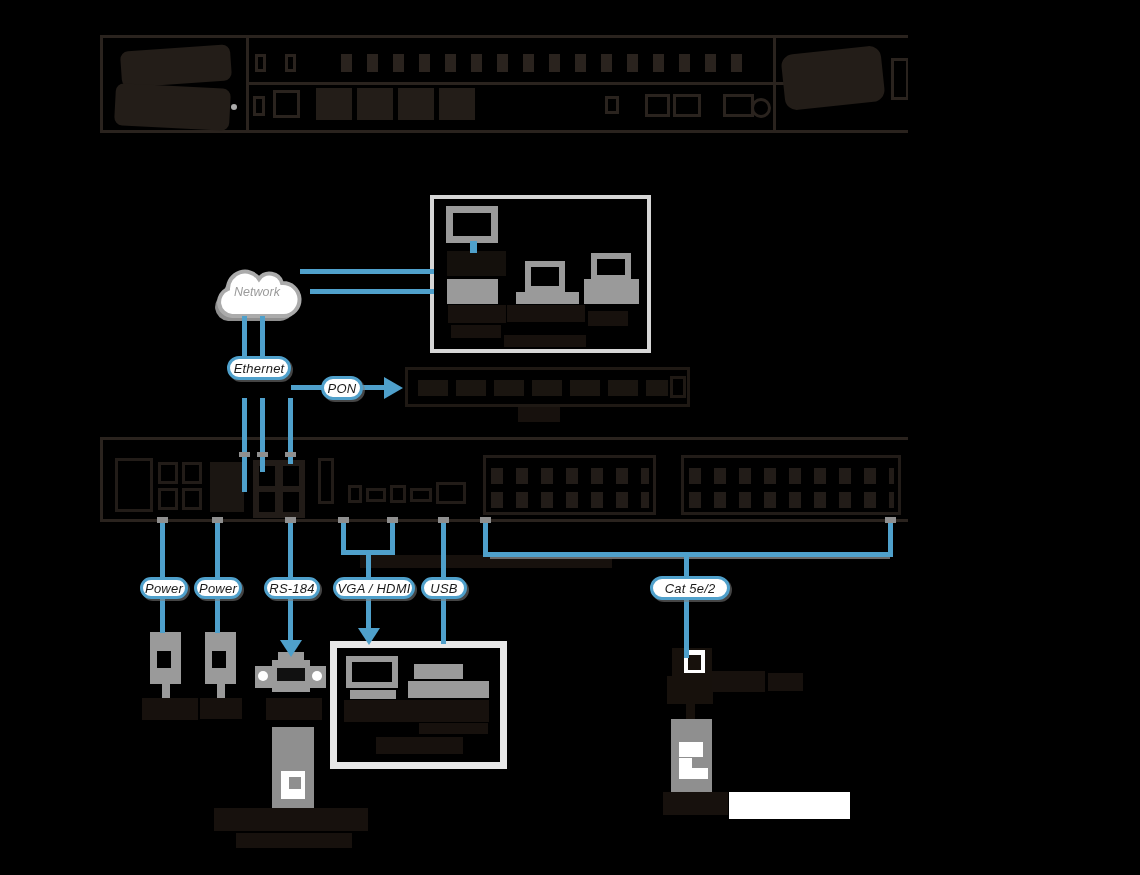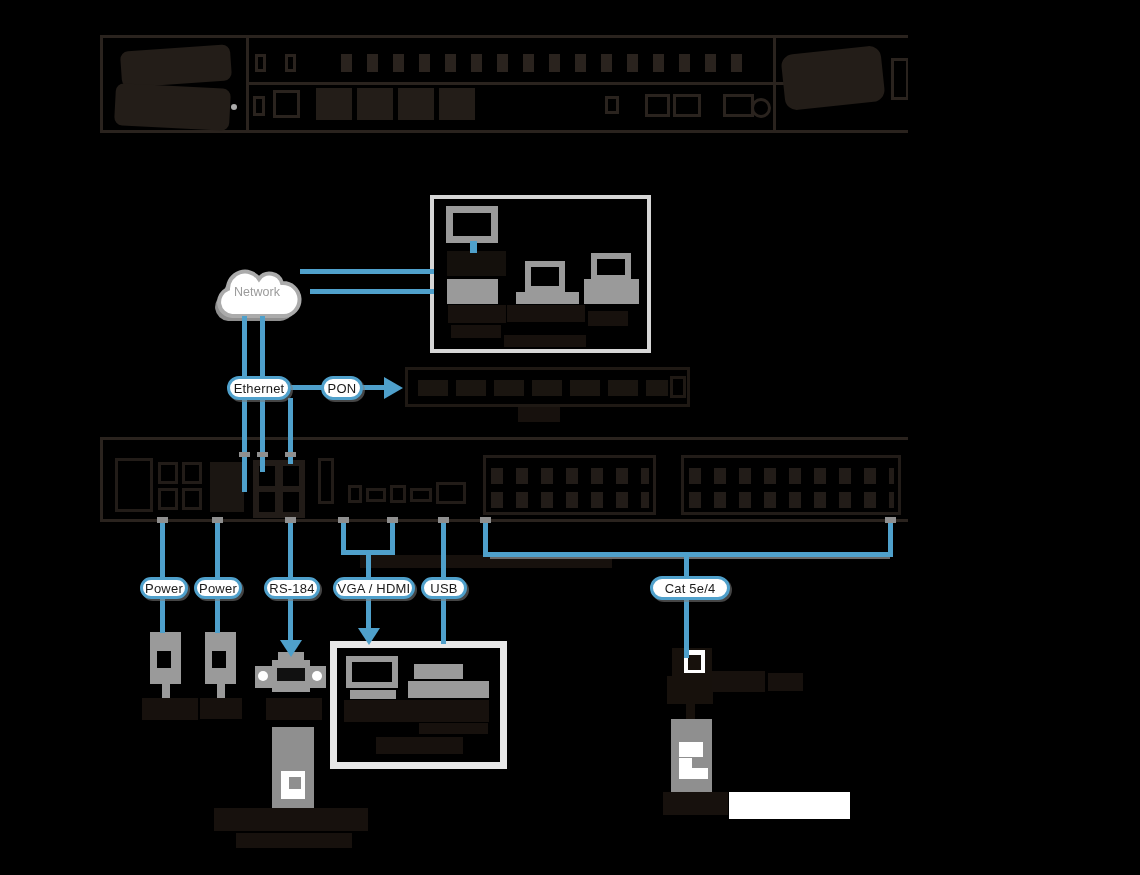--- a/index.html
+++ b/index.html
@@ -1,17 +1,17 @@
 <!DOCTYPE html>
 <html><head>
 <meta charset="utf-8">
 <style>
   html,body{margin:0;padding:0;background:#000;}
   #stage{position:relative;width:908px;height:875px;background:#000;overflow:hidden;
-         font-family:"Liberation Sans",sans-serif;}
+         font-family:"Liberation Sans",sans-serif;font-style:italic;}
   .abs{position:absolute;box-sizing:border-box;}
   
   .pnl{border:3px solid #2a231e;background:#000;z-index:1;}
   .dk{background:#231d18;}
   .dko{border:3px solid #2a231e;background:transparent;}
   .dkf{background:#1b1612;}
   .txtblk{background:#17110d;z-index:2;}
   
   .gy{background:#9a9a9a;z-index:2;}
   .gyo{border:6px solid #9a9a9a;background:transparent;z-index:2;}
@@ -95,21 +95,21 @@
   <div class="abs txtblk" style="left:448px;top:305px;width:58px;height:18px;"></div>
   <div class="abs txtblk" style="left:451px;top:325px;width:50px;height:13px;"></div>
   <div class="abs gyo" style="left:525px;top:261px;width:40px;height:31px;"></div>
   <div class="abs gy" style="left:516px;top:292px;width:63px;height:12px;"></div>
   <div class="abs gyo" style="left:591px;top:253px;width:40px;height:28px;"></div>
   <div class="abs gy" style="left:584px;top:279px;width:55px;height:25px;"></div>
   <div class="abs txtblk" style="left:507px;top:305px;width:78px;height:17px;"></div>
   <div class="abs txtblk" style="left:588px;top:311px;width:40px;height:15px;"></div>
   <div class="abs txtblk" style="left:504px;top:335px;width:82px;height:12px;"></div>
 
-  <div class="abs pill" style="left:227px;top:376px;width:64px;height:24px;">
+  <div class="abs pill" style="left:227px;top:356px;width:64px;height:24px;">
       <span>Ethernet</span>
     </div>
   <div class="abs bl" style="left:291px;top:385px;width:31px;height:5px;"></div>
   <div class="abs pill" style="left:321px;top:376px;width:42px;height:24px;">
       <span>PON</span>
     </div>
   <div class="abs bl" style="left:362px;top:385px;width:23px;height:5px;"></div>
   <div class="abs arrow-right" style="left:384px;top:377px;"></div>
   <div class="abs" style="left:405px;top:367px;width:285px;height:40px;border:3px solid #1f1914;z-index:1;">
     <div class="abs" style="left:10px;top:10px;width:250px;height:16px;background-image:repeating-linear-gradient(90deg,#1a1510 0 30px,transparent 30px 38px);"></div>
@@ -193,21 +193,21 @@
       <span>USB</span>
     </div>
   <div class="abs bl" style="left:441px;top:599px;width:5px;height:45px;"></div>
 
   <div class="abs bl" style="left:483px;top:522px;width:5px;height:33px;"></div>
   <div class="abs bl" style="left:888px;top:522px;width:5px;height:33px;"></div>
   <div class="abs bl" style="left:483px;top:552px;width:410px;height:5px;"></div>
   <div class="abs" style="left:490px;top:557px;width:400px;height:2px;background:#6a6a6a;z-index:4;"></div>
   <div class="abs bl" style="left:684px;top:555px;width:5px;height:23px;"></div>
   <div class="abs pill" style="left:650px;top:576px;width:80px;height:24px;">
-      <span>Cat 5e/4</span>
+      <span>Cat 5e/2</span>
     </div>
   <div class="abs bl" style="left:684px;top:600px;width:5px;height:58px;"></div>
 
   <div class="abs gy" style="left:150px;top:632px;width:31px;height:52px;"></div>
   <div class="abs" style="left:157px;top:651px;width:14px;height:17px;background:#000;z-index:3;"></div>
   <div class="abs gy" style="left:162px;top:684px;width:8px;height:22px;"></div>
   <div class="abs gy" style="left:205px;top:632px;width:31px;height:52px;"></div>
   <div class="abs" style="left:212px;top:651px;width:14px;height:17px;background:#000;z-index:3;"></div>
   <div class="abs gy" style="left:217px;top:684px;width:8px;height:22px;"></div>
   <div class="abs txtblk" style="left:142px;top:698px;width:56px;height:22px;"></div>

